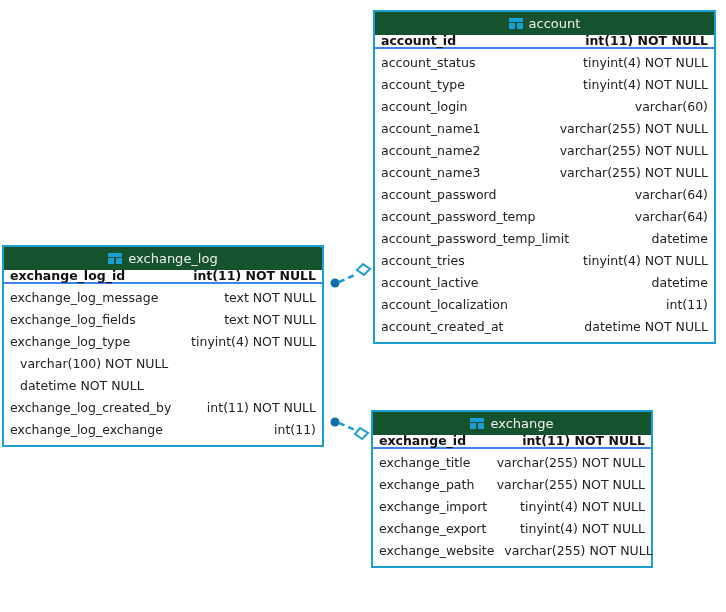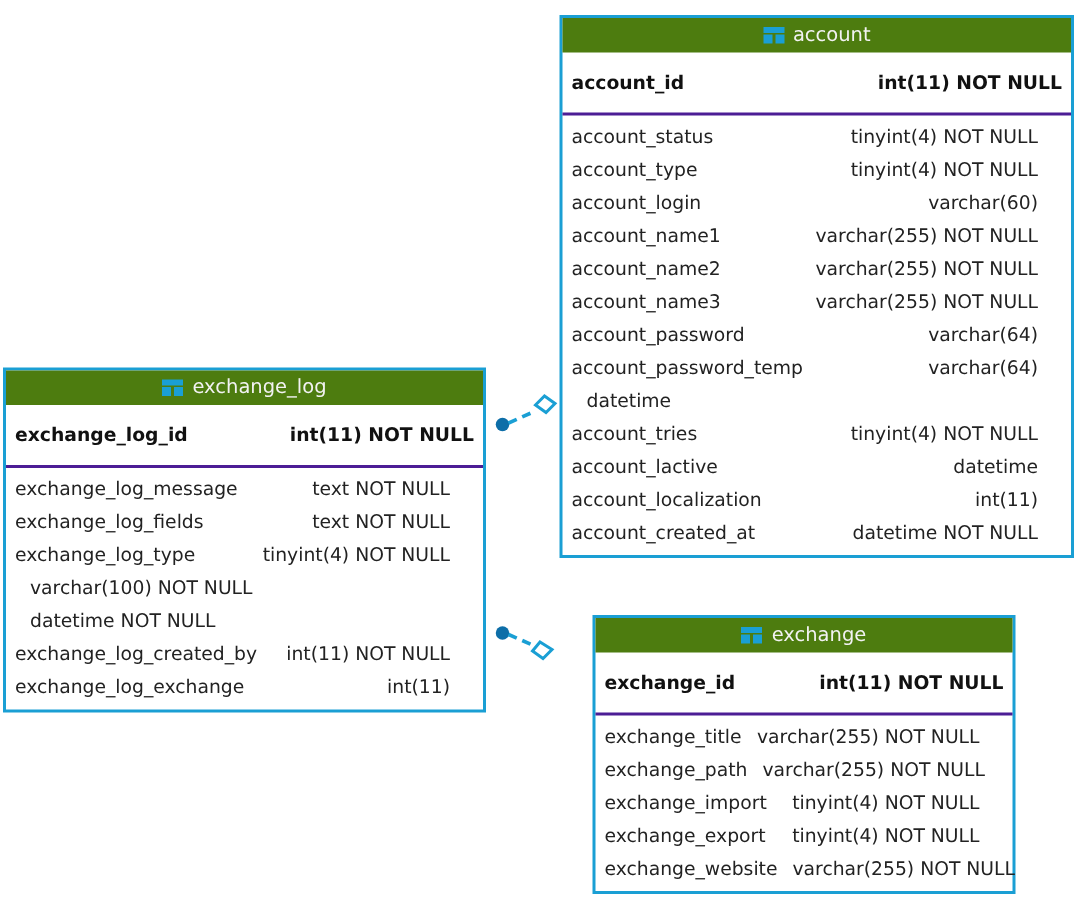--- a/index.html
+++ b/index.html
@@ -31,21 +31,21 @@
 
   .entity-table {
     position: absolute;
     box-sizing: border-box;
     border: 2px solid #1a9fd4;
     background: #ffffff;
     font-size: 12.5px;
     line-height: 1;
   }
   .entity-header {
-    background: #4d7c0f;
+    background: #14532d;
     color: #f2f2f2;
     height: 23px;
     display: flex;
     align-items: center;
     justify-content: center;
     gap: 6px;
     font-size: 13px;
     box-sizing: border-box;
   }
   .table-icon {
@@ -63,46 +63,46 @@
   .table-icon i.bar  { left: 0; top: 0; width: 14px; height: 4px; }
   .table-icon i.c1   { left: 0; top: 5px; width: 6px; height: 6px; }
   .table-icon i.c2   { left: 8px; top: 5px; width: 6px; height: 6px; }
 
   .entity-title { white-space: nowrap; }
 
   .pk-row {
     display: flex;
     align-items: center;
     justify-content: space-between;
-    height: 42px;
+    height: 14px;
     padding: 0 6px;
     box-sizing: border-box;
-    border-bottom: 2px solid #4c1d95;
+    border-bottom: 2px solid #3b82f6;
     font-weight: bold;
     color: #111111;
   }
   .field-list {
-    padding: 3px 16px 4px 0;
+    padding: 3px 0 4px 0;
   }
   .field-row {
     display: flex;
     align-items: center;
     justify-content: space-between;
     height: 22px;
     padding: 0 6px;
     box-sizing: border-box;
     color: #222222;
   }
   .field-name { white-space: nowrap; }
   .field-type { white-space: nowrap; text-align: right; padding-left: 10px; }
 
   
   #table-account      { left: 373px; top: 10px;  width: 343px; }
   #table-exchange-log { left: 2px;  top: 245px; width: 322px; }
-  #table-exchange     { left: 371px; top: 410px; width: 282px; margin-left: 24px; }
+  #table-exchange     { left: 371px; top: 410px; width: 282px; }
 </style>
 </head>
 <body>
 
 <div id="diagram-canvas">
 
   <svg id="relations-layer" viewBox="0 0 726 612" width="726" height="612">
     <g>
       <circle cx="335" cy="283" r="4.5" fill="#0d6ea8"></circle>
       <line x1="339" y1="282" x2="357" y2="274" stroke="#1a9fd4" stroke-width="2.5" stroke-dasharray="6,4"></line>
@@ -155,20 +155,21 @@
         </div>
       <div class="field-row">
           <span class="field-name">account_password</span>
           <span class="field-type">varchar(64)</span>
         </div>
       <div class="field-row">
           <span class="field-name">account_password_temp</span>
           <span class="field-type">varchar(64)</span>
         </div>
       <div class="field-row">
+          <span class="field-name">account_password_temp_limit</span>
           <span class="field-type">datetime</span>
         </div>
       <div class="field-row">
           <span class="field-name">account_tries</span>
           <span class="field-type">tinyint(4) NOT NULL</span>
         </div>
       <div class="field-row">
           <span class="field-name">account_lactive</span>
           <span class="field-type">datetime</span>
         </div>

